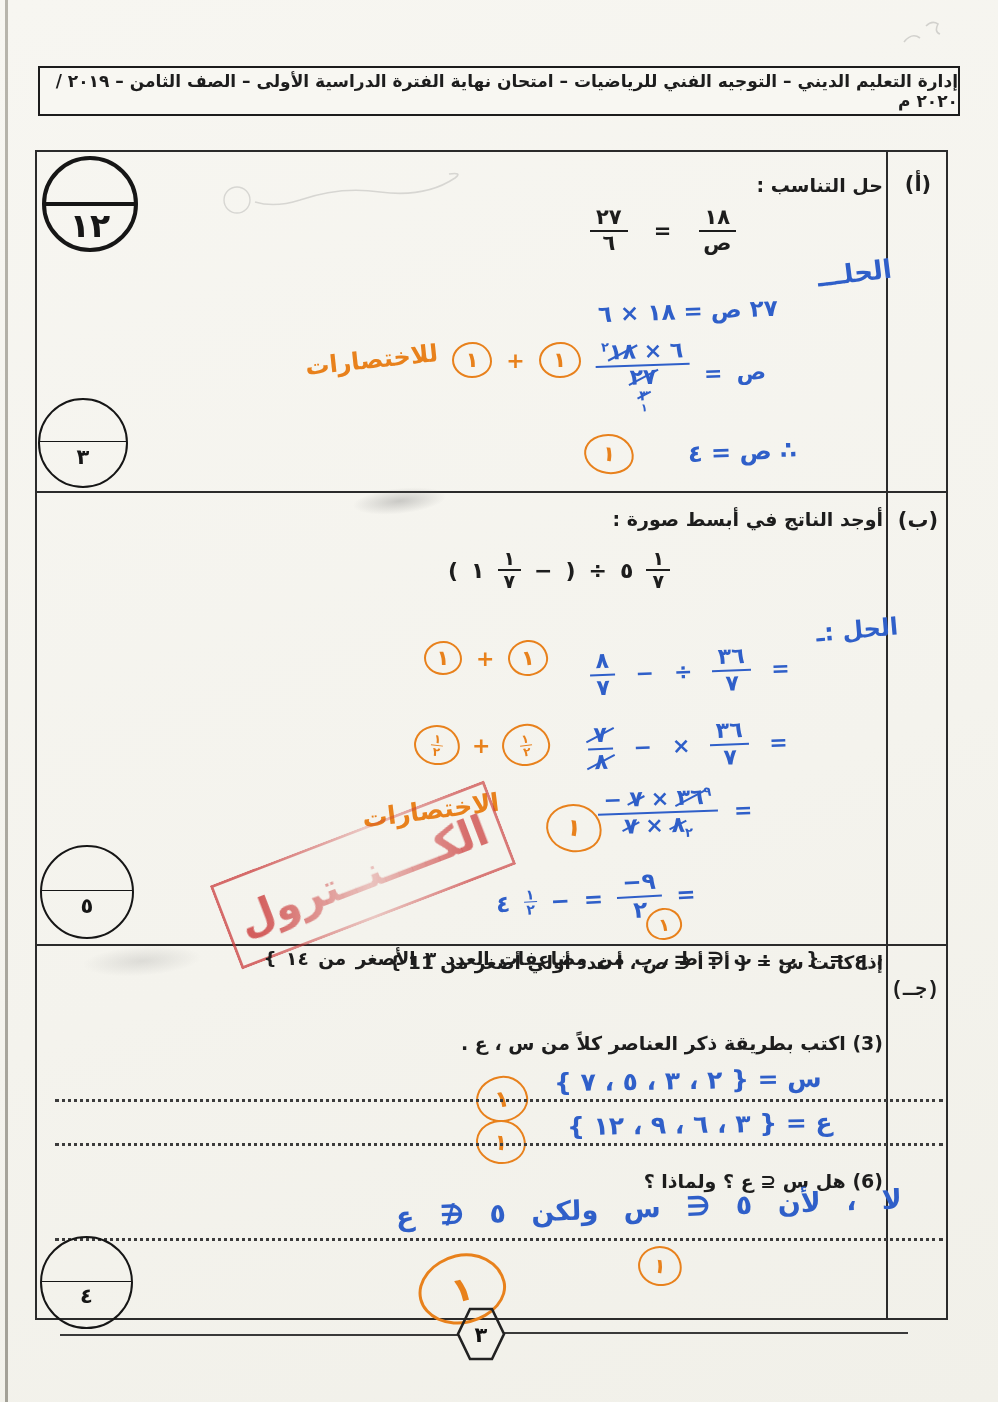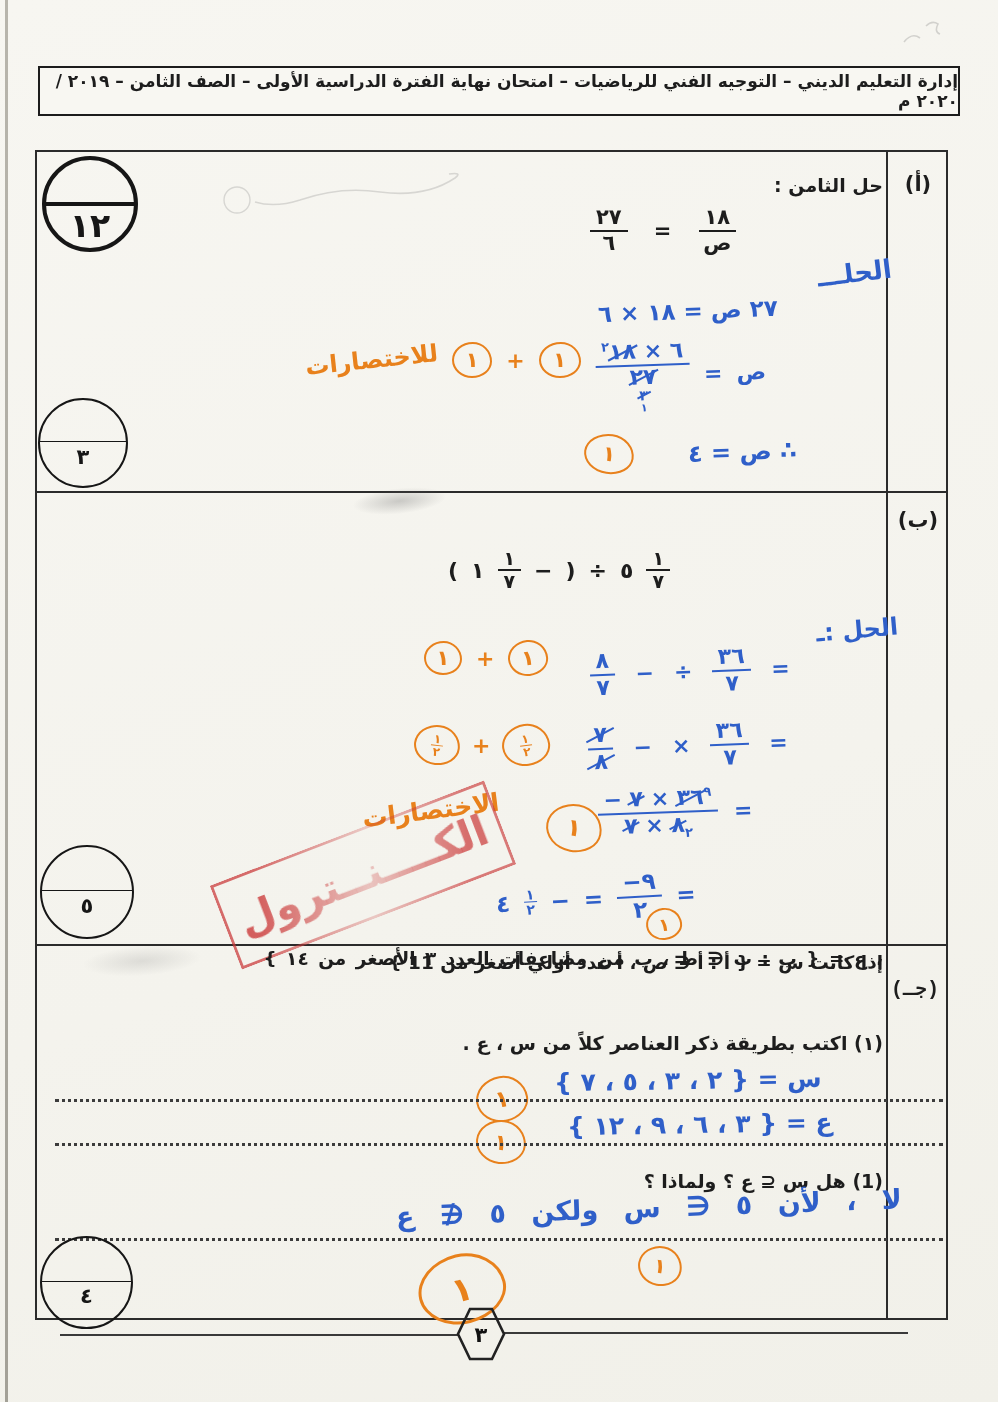--- a/index.html
+++ b/index.html
@@ -78,21 +78,21 @@
   <div class="abs rtl bold printed" style="left:38px;top:66px;width:918px;height:46px;border:2px solid #1c1c1c;display:flex;align-items:center;justify-content:center;font-size:17px;background:#f8f7f2;">
     <span>إدارة التعليم الديني – التوجيه الفني للرياضيات – امتحان نهاية الفترة الدراسية الأولى – الصف الثامن –  ٢٠١٩ / ٢٠٢٠ م</span>
   </div>
 
   <div class="abs" style="left:35px;top:150px;width:913px;height:1170px;border:2px solid #2b2b2b;box-sizing:border-box;"></div>
   <div class="abs tline" style="left:886px;top:152px;width:2px;height:1166px;"></div>
   <div class="abs tline" style="left:37px;top:491px;width:909px;height:2px;"></div>
   <div class="abs tline" style="left:37px;top:944px;width:909px;height:2px;"></div>
 
   <div class="abs bold printed" style="left:893px;top:172px;width:50px;text-align:center;font-size:21px;">(أ)</div>
-  <div class="abs rtl bold printed" style="right:115px;top:174px;font-size:19px;">حل الثامن :</div>
+  <div class="abs rtl bold printed" style="right:115px;top:174px;font-size:19px;">حل التناسب :</div>
 
   <svg class="abs pencil" style="left:215px;top:158px;" width="250" height="64" viewBox="0 0 250 64">
     <circle cx="22" cy="42" r="13" fill="none" stroke="#888" stroke-width="1.4"></circle>
     <path d="M40,44 q20,6 45,-2 q40,-14 80,-8 q45,6 75,-14 q8,-6 -6,-4" fill="none" stroke="#888" stroke-width="1.6"></path>
   </svg>
 
   <div class="abs eqrow bold printed" style="left:590px;top:206px;gap:26px;font-size:21px;">
     <span class="frac">
       <span class="top">٢٧</span>
       <span class="bot">٦</span>
@@ -144,20 +144,21 @@
     <span class="mid"></span>
     <span class="val">١٢</span>
   </div>
   <div class="score-circle" style="left:38px;top:398px;width:90px;height:90px;">
     <span class="mid"></span>
     <span class="val">٣</span>
   </div>
 
   <div class="abs smudge" style="left:352px;top:488px;width:95px;height:26px;transform:rotate(-6deg);"></div>
   <div class="abs bold printed" style="left:893px;top:508px;width:50px;text-align:center;font-size:21px;">(ب)</div>
+  <div class="abs rtl bold printed" style="right:115px;top:508px;font-size:19px;">أوجد الناتج في أبسط صورة :</div>
 
   <div class="abs eqrow bold printed" style="left:448px;top:548px;gap:13px;font-size:22px;">
     <span>(</span>
     <span>١</span>
     <span class="frac" style="font-size:19px;">
       <span class="top">١</span>
       <span class="bot">٧</span>
     </span>
     <span>−</span>
     <span>)</span>
@@ -269,35 +270,35 @@
   <div class="score-circle" style="left:40px;top:845px;width:94px;height:94px;">
     <span class="mid"></span>
     <span class="val">٥</span>
   </div>
 
   <div class="abs smudge" style="left:82px;top:946px;width:120px;height:30px;transform:rotate(-4deg);opacity:.55;"></div>
   <div class="abs bold printed" style="left:891px;top:976px;width:54px;text-align:left;font-size:20px;font-family:Liberation Mono, monospace;">(جـ)</div>
 
   <div class="abs rtl bold printed" style="right:115px;top:952px;font-size:18.5px;">إذا كانت س = { أ : أ ∈ ص ، أ عدد أولي أصغر من 11 }</div>
   <div class="abs rtl bold printed" style="right:115px;top:948px;font-size:18.5px;word-spacing:3px;">، ع = { ب : ب ∈ ط ، ب من مضاعفات العدد ٣ الأصغر من ١٤ }</div>
-  <div class="abs rtl bold printed" style="right:115px;top:1032px;font-size:19px;">(١) اكتب بطريقة ذكر العناصر كلاً من س ، ع .</div>
+  <div class="abs rtl bold printed" style="right:115px;top:1032px;font-size:19px;">(3) اكتب بطريقة ذكر العناصر كلاً من س ، ع .</div>
 
   <div class="abs rtl hw" style="right:176px;top:1066px;font-size:25px;transform:rotate(-1deg);letter-spacing:2px;">س = { ٢ ، ٣ ، ٥ ، ٧ }</div>
   <span class="abs mark-circle" style="left:476px;top:1076px;width:52px;height:46px;transform:rotate(-10deg);font-size:23px;">
     <span>١</span>
   </span>
   <div class="dotline" style="left:55px;top:1099px;width:888px;"></div>
 
   <div class="abs rtl hw" style="right:166px;top:1110px;font-size:25px;transform:rotate(-1deg);letter-spacing:2px;">ع = { ٣ ، ٦ ، ٩ ، ١٢ }</div>
   <span class="abs mark-circle" style="left:476px;top:1120px;width:50px;height:44px;transform:rotate(6deg);font-size:22px;">
     <span>١</span>
   </span>
   <div class="dotline" style="left:55px;top:1143px;width:888px;"></div>
 
-  <div class="abs rtl bold printed" style="right:115px;top:1170px;font-size:19px;">(1) هل س ⊆ ع ؟ ولماذا ؟</div>
+  <div class="abs rtl bold printed" style="right:115px;top:1170px;font-size:19px;">(6) هل س ⊆ ع ؟ ولماذا ؟</div>
 
   <div class="abs rtl hw" style="right:96px;top:1194px;width:610px;font-size:27px;word-spacing:16px;transform:rotate(-2deg);">لا ، لأن ٥ ∈ س ولكن ٥ ∉ ع</div>
   <div class="dotline" style="left:55px;top:1238px;width:888px;"></div>
   <span class="abs mark-circle" style="left:638px;top:1246px;width:44px;height:40px;transform:rotate(10deg);font-size:20px;">
     <span>١</span>
   </span>
   <span class="abs mark-circle" style="left:418px;top:1254px;width:88px;height:70px;transform:rotate(-14deg);font-size:34px;border-width:3px;">
     <span>١</span>
   </span>
 

